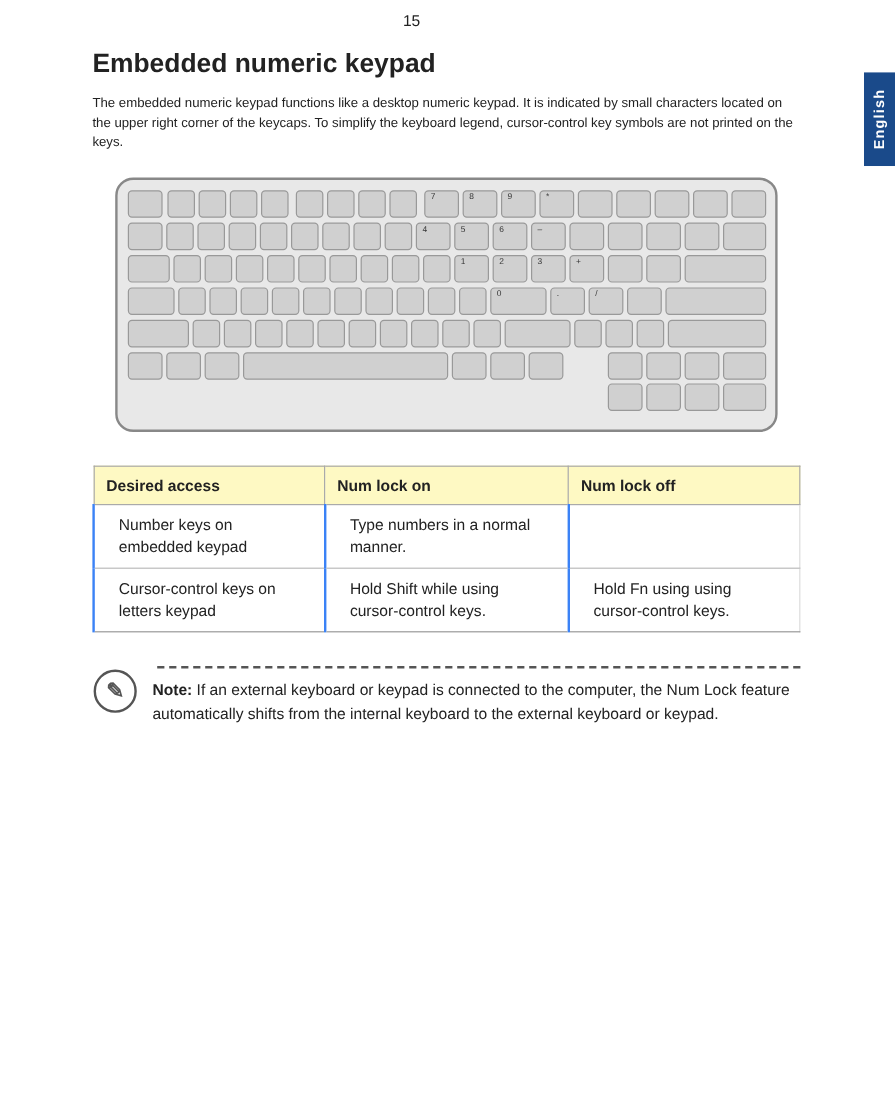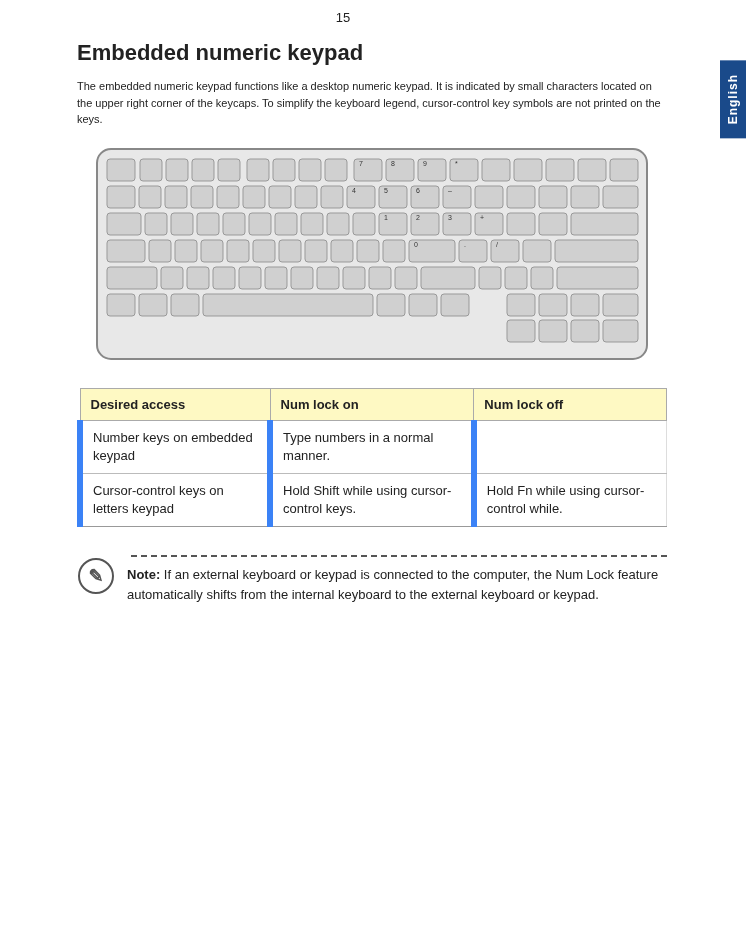--- a/index.html
+++ b/index.html
@@ -76,23 +76,23 @@
     .access-table th {
       background: #fef9c3;
       font-weight: bold;
       padding: 8px 10px;
       text-align: left;
       border: 1px solid #aaa;
       font-size: 13px;
     }
 
     .access-table td {
-      padding: 8px 10px;
+      padding: 8px 20px;
       border-bottom: 1px solid #bbb;
-      border-left: 6px solid #3b82f6;
+      border-left: 2px solid #3b82f6;
       border-right: 1px solid #ddd;
       vertical-align: top;
       line-height: 1.4;
     }
 
     .access-table tr:first-child td {
       border-top: none;
     }
 
     .access-table tbody tr:last-child td {
@@ -297,21 +297,21 @@
     </thead>
     <tbody id="table-body">
     <tr>
           <td>Number keys on embedded keypad</td>
           <td>Type numbers in a normal manner.</td>
           <td></td>
         </tr>
         <tr>
           <td>Cursor-control keys on letters keypad</td>
           <td>Hold Shift while using cursor-control keys.</td>
-          <td>Hold Fn while using cursor-control while.</td>
+          <td>Hold Fn using using cursor-control keys.</td>
         </tr>
       </tbody>
   </table>
 
   <div class="note-section">
     <div class="note-icon">
       <svg viewBox="0 0 38 38" xmlns="http://www.w3.org/2000/svg">
         <circle cx="19" cy="19" r="17" fill="#fff" stroke="#555" stroke-width="2"></circle>
         <text x="19" y="25" text-anchor="middle" font-size="18" fill="#555" font-weight="bold">✎</text>
       </svg>

